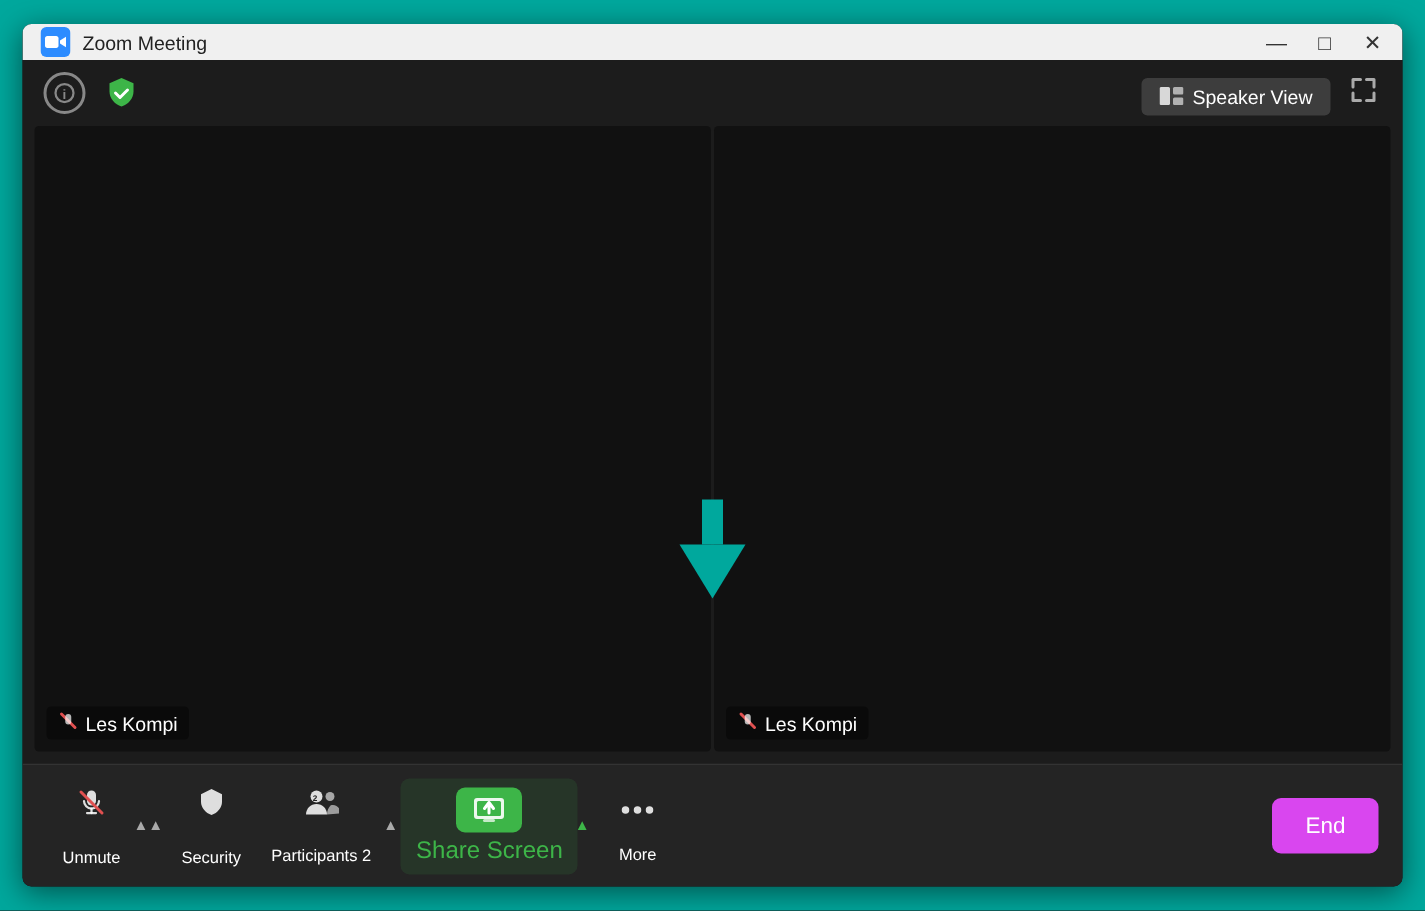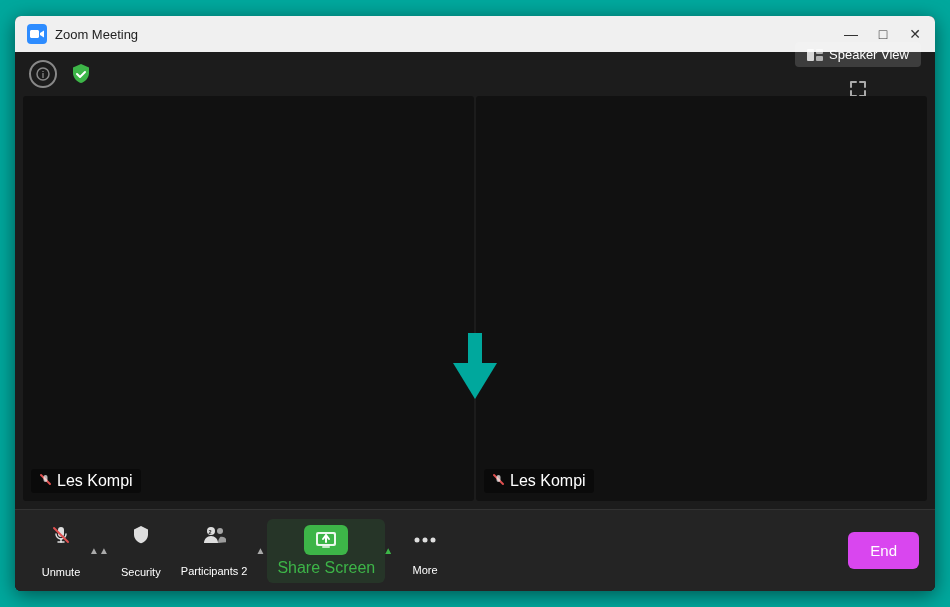--- a/index.html
+++ b/index.html
@@ -18,21 +18,21 @@
       background: #1c1c1c;
       border-radius: 6px;
       overflow: hidden;
       display: flex;
       flex-direction: column;
       box-shadow: 0 4px 20px rgba(0,0,0,0.5);
     }
     
     .title-bar {
       background: #f0f0f0;
-      height: 36px;
+      height: 24px;
       display: flex;
       align-items: center;
       padding: 0 12px;
       flex-shrink: 0;
       user-select: none;
     }
     .title-bar-icon {
       width: 20px;
       height: 20px;
       margin-right: 8px;
@@ -98,23 +98,22 @@
       height: 28px;
       display: flex;
       align-items: center;
       justify-content: center;
       color: #3DB548;
       font-size: 20px;
       cursor: pointer;
     }
     .toolbar-right {
       display: flex;
-      align-items: center;
+      align-items: flex-end;
       gap: 10px;
-      flex-direction: column;
     }
     .speaker-view-btn {
       background: rgba(255,255,255,0.15);
       border: none;
       color: #fff;
       padding: 5px 12px;
       border-radius: 4px;
       font-size: 13px;
       cursor: pointer;
       display: flex;
@@ -145,21 +144,21 @@
       border-radius: 3px;
       display: flex;
       align-items: flex-end;
       padding: 8px;
     }
     .video-name {
       display: flex;
       align-items: center;
       gap: 5px;
       color: #fff;
-      font-size: 16px;
+      font-size: 13px;
       background: rgba(0,0,0,0.4);
       padding: 3px 8px;
       border-radius: 3px;
     }
     .mic-muted-icon {
       color: #e05050;
       font-size: 13px;
     }
     
     .arrow-indicator {

